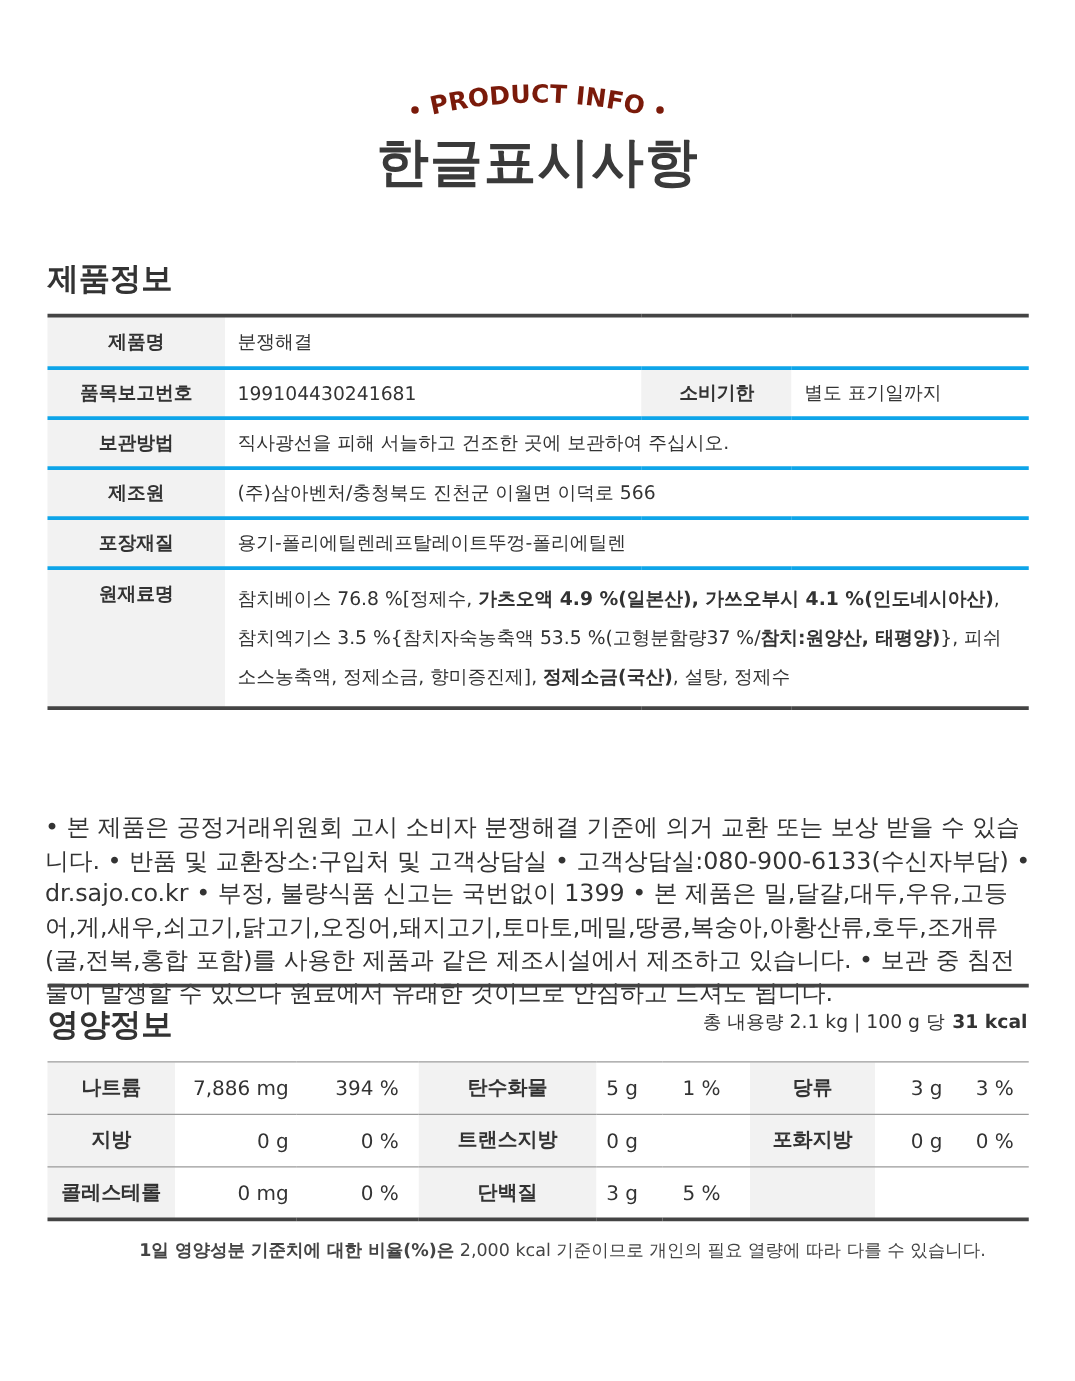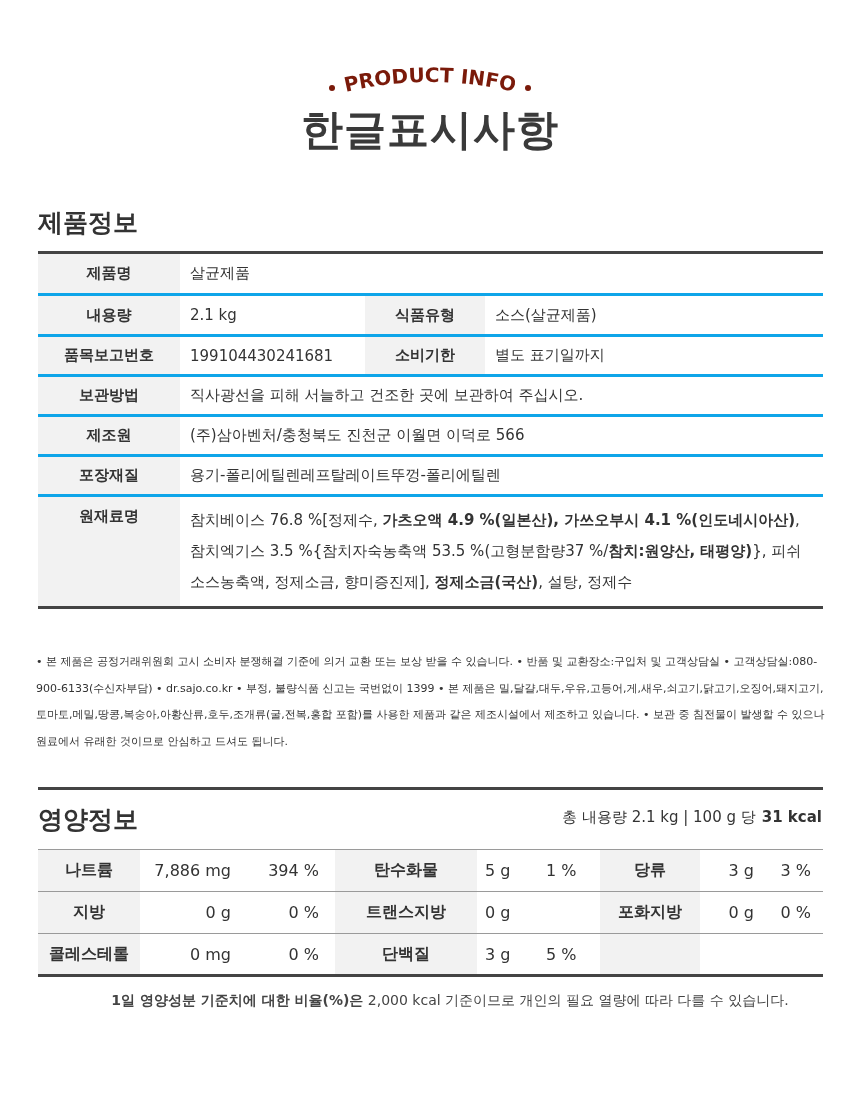--- a/index.html
+++ b/index.html
@@ -15,21 +15,21 @@
   table { border-collapse: collapse; }
   .info { position: absolute; top: 251px; left: 38px; width: 785px; border-top: 3px solid #444; border-bottom: 3px solid #444; font-size: 15px; }
   .info td { border-bottom: 3px solid #0ea5e9; vertical-align: middle; color: #333; }
   .info tr:last-child td { border-bottom: none; }
   .info .lbl { background: #f2f2f2; text-align: center; font-weight: bold; color: #333; width: 142px; }
   .info .lbl2 { background: #f2f2f2; text-align: center; font-weight: bold; color: #333; width: 120px; }
   .info .val { padding-left: 10px; }
   .info .multi { padding: 8px 10px; line-height: 31px; }
   .info b { font-weight: bold; }
 
-  .notes { position: absolute; top: 649px; left: 36px; width: 790px; font-size: 11px; line-height: 26.5px; color: #333; }
+  .notes { position: absolute; top: 649px; left: 36px; width: 790px; font-size: 19px; line-height: 26.5px; color: #333; }
   .divider { position: absolute; top: 787px; left: 38px; width: 785px; height: 3px; background: #444; }
 
   .nut-total { position: absolute; top: 808px; right: 38px; font-size: 15px; color: #333; }
   .nut-total .kcal { font-weight: bold; margin-left: 6px; }
 
   .nut { position: absolute; top: 849px; left: 38px; width: 785px; border-top: 1px solid #9a9a9a; border-bottom: 3px solid #444; font-size: 16px; }
   .nut td { height: 42px; border-bottom: 1px solid #9a9a9a; color: #333; }
   .nut tr:last-child td { border-bottom: none; }
   .nut .nl { background: #f2f2f2; text-align: center; font-weight: bold; }
   .nut .nv { text-align: right; padding-right: 6px; }
@@ -56,27 +56,21 @@
   </svg>
 </div>
 <div class="hdr-title">한글표시사항</div>
 
 <div class="sec-title" style="top:206px;">제품정보</div>
 
 <table class="info">
   <tbody>
       <tr style="height:42px;">
     <td class="lbl">제품명</td>
-    <td class="val" colspan="3">살균제품</td>
-  </tr>
-  <tr style="height:41px;">
-    <td class="lbl">내용량</td>
-    <td class="val" style="width:185px;">2.1 kg</td>
-    <td class="lbl2">식품유형</td>
-    <td class="val">소스(살균제품)</td>
+    <td class="val" colspan="3">분쟁해결</td>
   </tr>
   <tr style="height:40px;">
     <td class="lbl">품목보고번호</td>
     <td class="val">19910443024168<span>1</span></td>
     <td class="lbl2">소비기한</td>
     <td class="val">별도 표기일까지</td>
   </tr>
   <tr style="height:40px;">
     <td class="lbl">보관방법</td>
     <td class="val" colspan="3">직사광선을 피해 서늘하고 건조한 곳에 보관하여 주십시오.</td>

